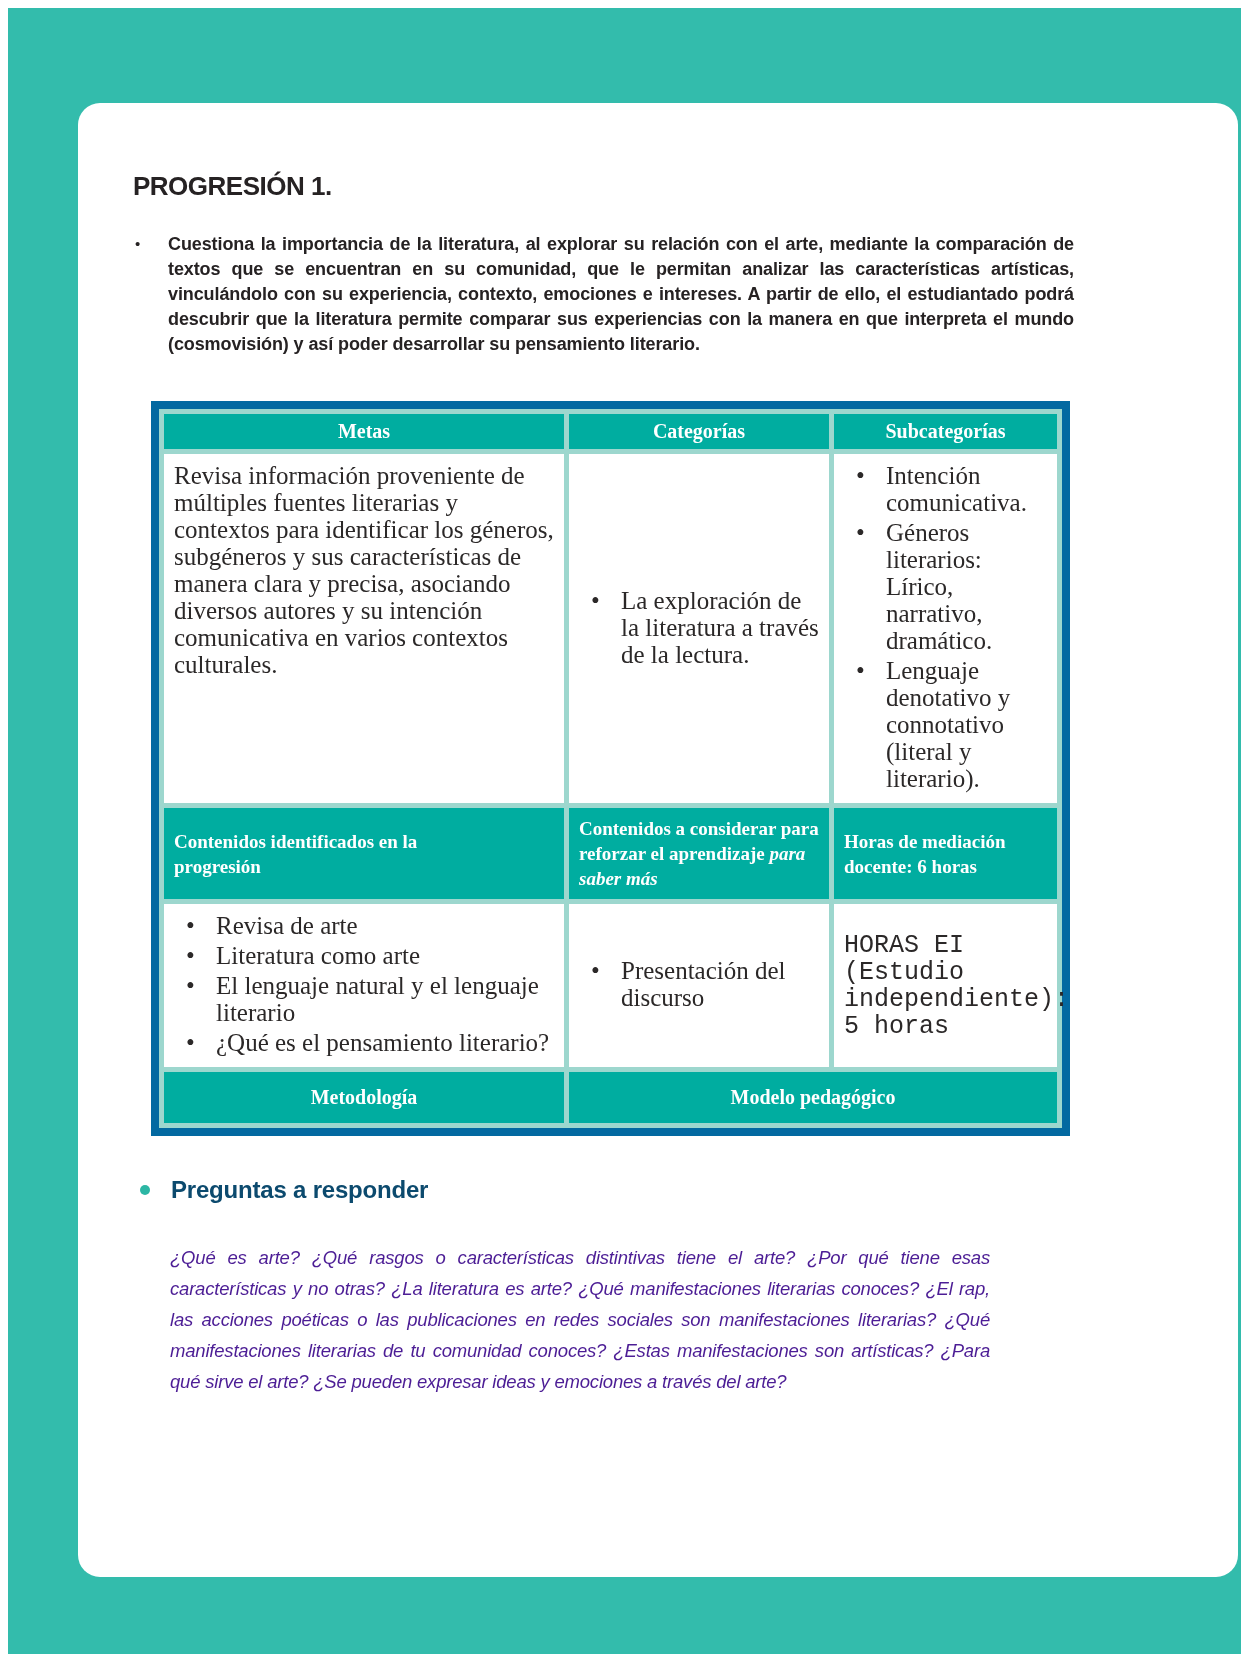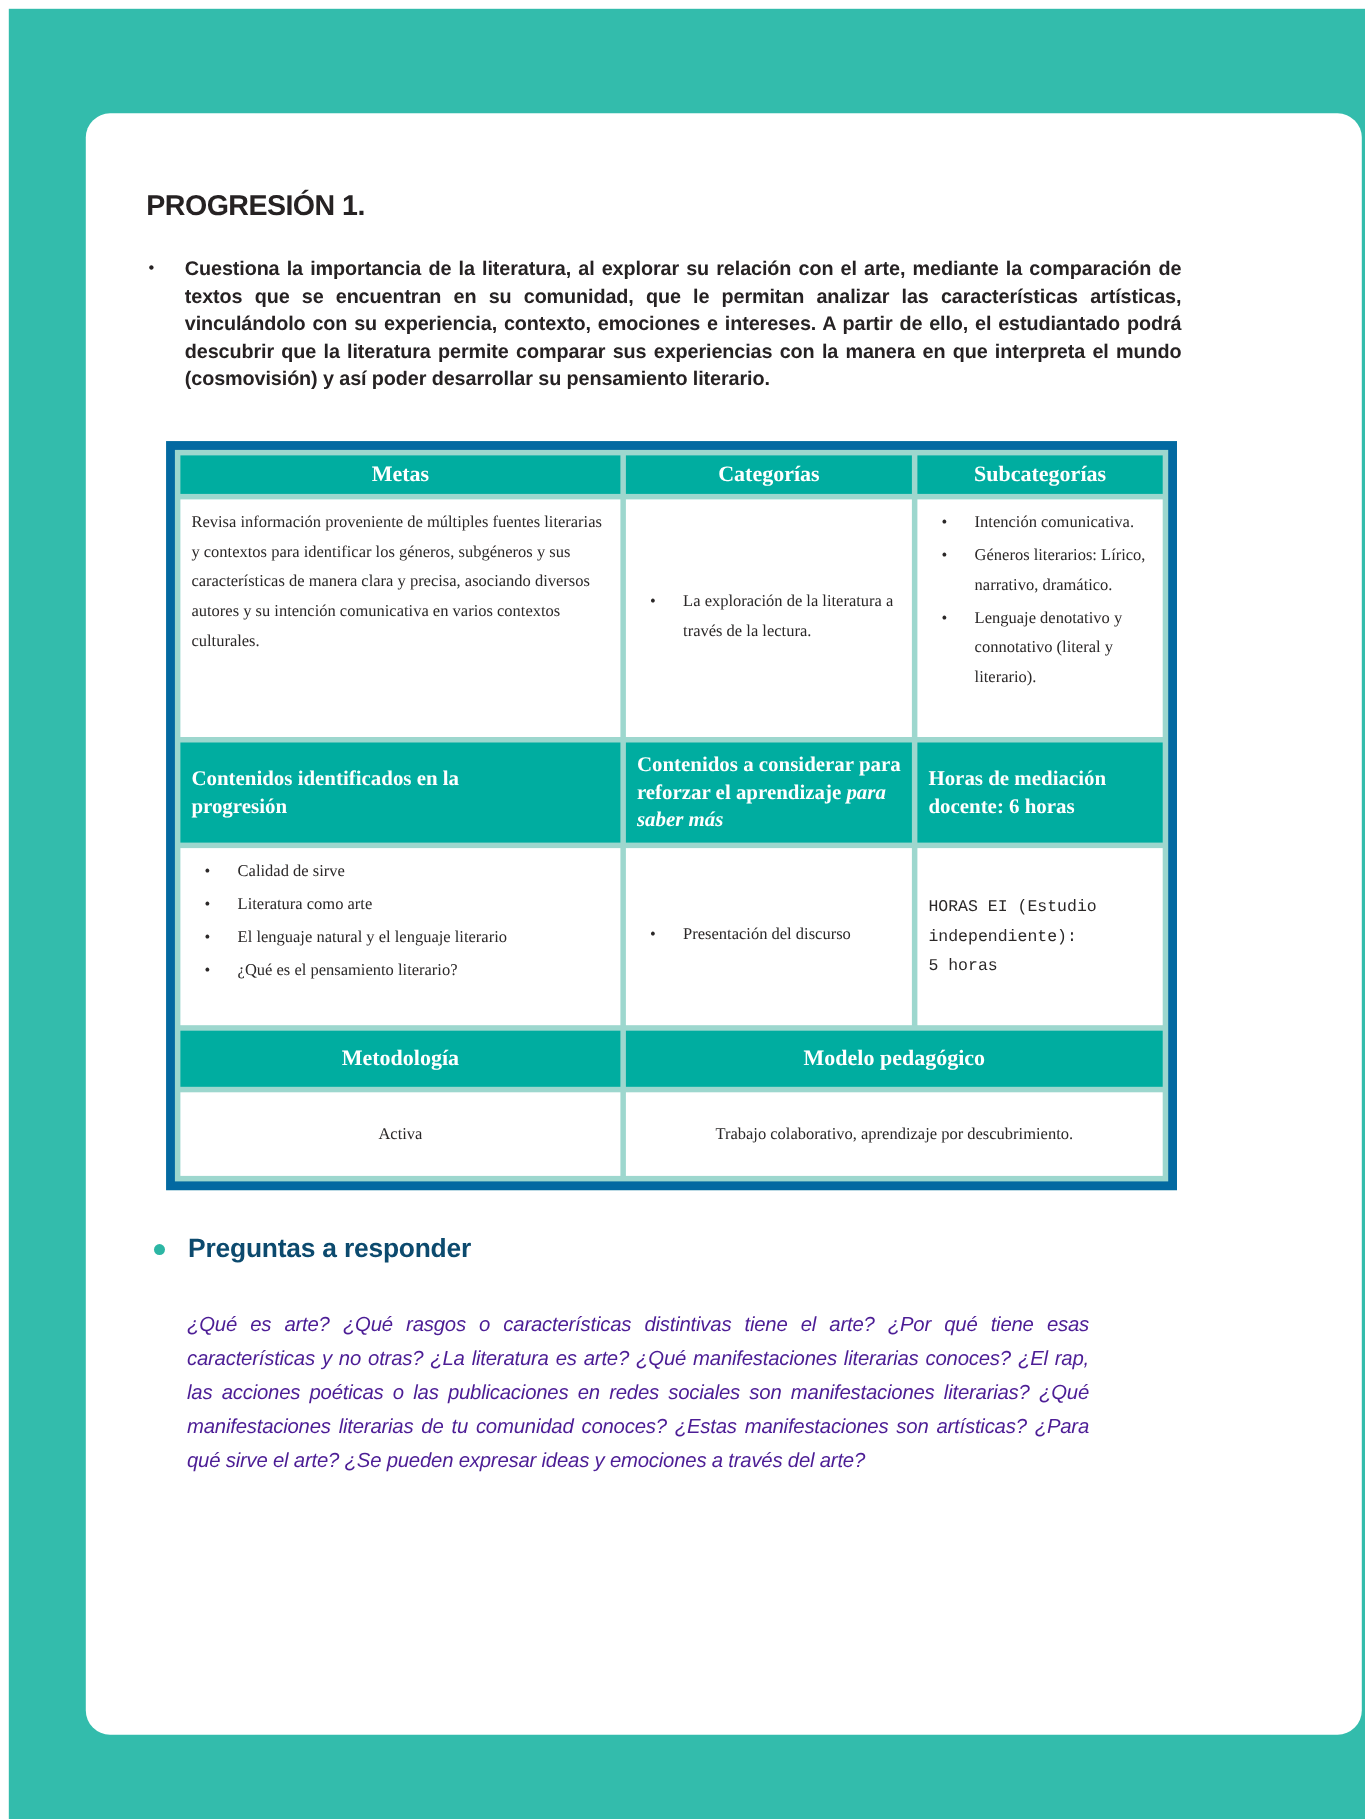--- a/index.html
+++ b/index.html
@@ -44,21 +44,21 @@
   th.head{
     background:#00ada0;color:#ffffff;font-size:20px;font-weight:bold;
     text-align:center;padding:6px 4px;
   }
   th.head-left{
     background:#00ada0;color:#ffffff;font-size:19px;font-weight:bold;
     text-align:left;padding:8px 10px;line-height:25px;
   }
   th.head-left .inner{max-width:312px;}
   td.body-cell{
-    background:#ffffff;color:#2b2828;font-size:15px;line-height:27px;
+    background:#ffffff;color:#2b2828;font-size:25px;line-height:27px;
     padding:8px 10px;
   }
   td.v-top{vertical-align:top;}
   ul.cell-list{list-style:none;margin:0;padding:0 0 0 6px;}
   ul.cell-list li{position:relative;padding-left:36px;margin:0 0 3px 0;}
   ul.cell-list li::before{content:"\2022";position:absolute;left:6px;}
   td.center-cell{text-align:center;}
   td.center-cell .inner{max-width:430px;margin:0 auto;}
   .horas-line{display:block;font-family:Liberation Mono, monospace;}
   
@@ -130,21 +130,21 @@
       </th>
       <th class="head-left">
         <span>Contenidos a considerar para reforzar el aprendizaje </span><em>para saber más</em>
       </th>
       <th class="head-left">Horas de mediación docente: 6 horas</th>
     </tr>
 
     <tr>
       <td class="body-cell v-top" style="height:145px">
         <ul class="cell-list">
-          <li>Calidad de sirve</li>
+          <li>Revisa de arte</li>
           <li>Literatura como arte</li>
           <li>El lenguaje natural y el lenguaje literario</li>
           <li>¿Qué es el pensamiento literario?</li>
         </ul>
       </td>
       <td class="body-cell">
         <ul class="cell-list">
           <li>Presentación del discurso</li>
         </ul>
       </td>
@@ -152,26 +152,20 @@
         <span class="horas-line">HORAS EI (Estudio independiente):</span>
         <span class="horas-line">5 horas</span>
       </td>
     </tr>
 
     <tr>
       <th class="head" style="padding:14px 4px">Metodología</th>
       <th class="head" style="padding:10px 4px" colspan="2">Modelo pedagógico</th>
     </tr>
 
-    <tr>
-      <td class="body-cell center-cell" style="height:60px">Activa</td>
-      <td class="body-cell center-cell" colspan="2">
-        <div class="inner">Trabajo colaborativo, aprendizaje por descubrimiento.</div>
-      </td>
-    </tr>
   </tbody>
     </table>
 
   <div class="preguntas-row">
     <span class="teal-dot"></span>
     <span class="preguntas-title">Preguntas a responder</span>
   </div>
 
   <p class="questions-text">¿Qué es arte? ¿Qué rasgos o características distintivas tiene el arte? ¿Por qué tiene esas características y no otras? ¿La literatura es arte? ¿Qué manifestaciones literarias conoces? ¿El rap, las acciones poéticas o las publicaciones en redes sociales son manifestaciones literarias? ¿Qué manifestaciones literarias de tu comunidad conoces? ¿Estas manifestaciones son artísticas? ¿Para qué sirve el arte? ¿Se pueden expresar ideas y emociones a través del arte?</p>
 

